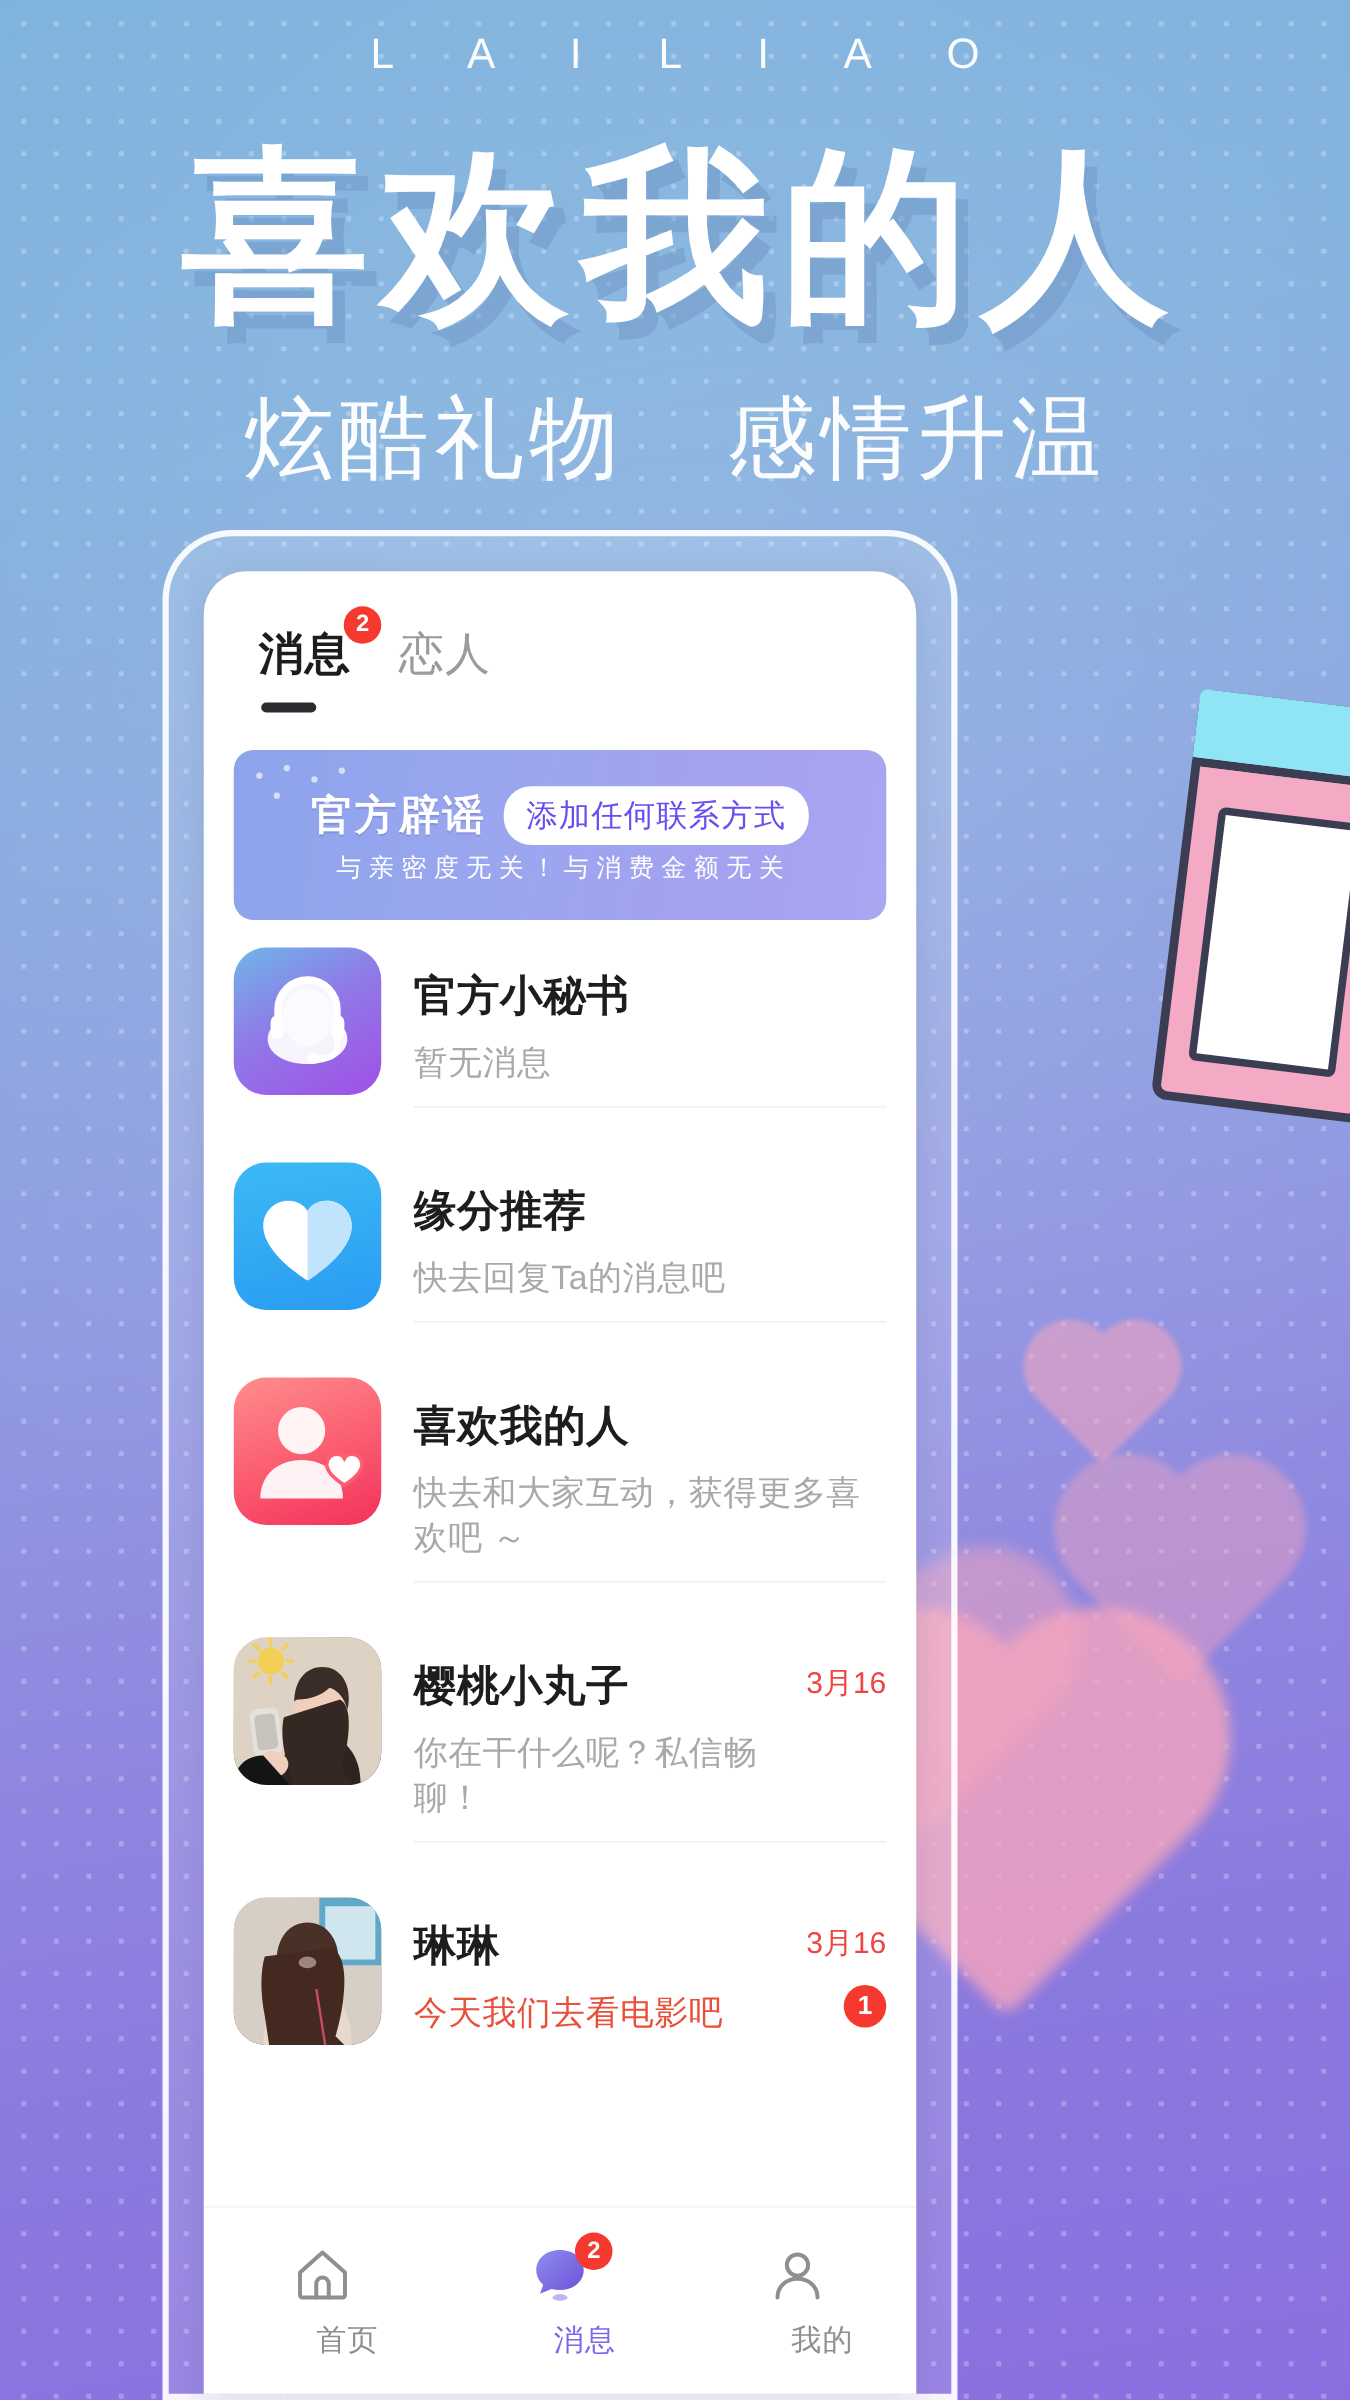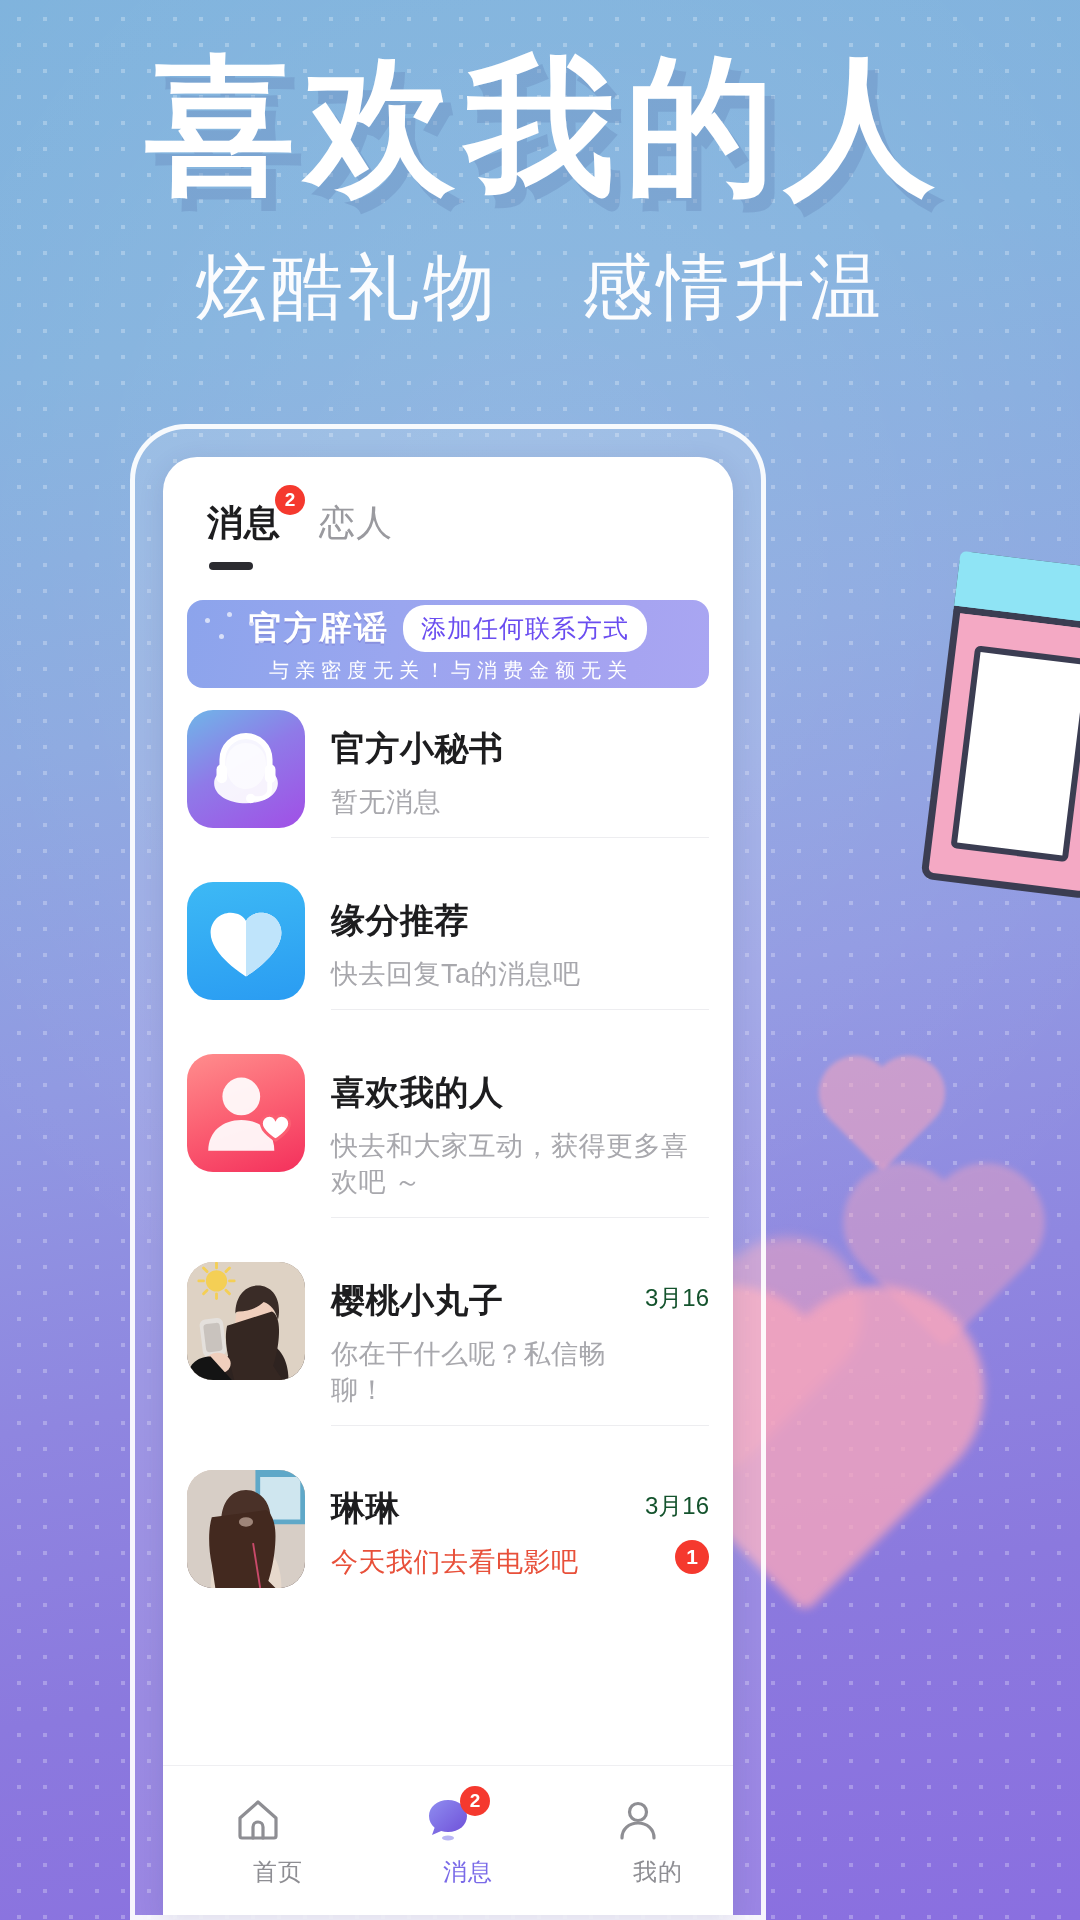--- a/index.html
+++ b/index.html
@@ -138,21 +138,21 @@
     min-width:30px; height:30px; padding:0 8px;
     background:#f5392e; color:#fff;
     border-radius:15px;
     font-size:19px; line-height:30px; text-align:center;
     font-weight:bold;
   }
 
   
   .promo {
     margin:52px 24px 0 24px;
-    height:88px;
+    height:136px;
     border-radius:16px;
     background: linear-gradient(100deg,#8ca4ec 0%, #9aa6ef 40%, #a3a2f0 70%, #a9a6f2 100%);
     position:relative; overflow:hidden;
     display:flex; flex-direction:column; align-items:center; justify-content:center;
     gap:5px;
     flex:0 0 auto;
   }
   .promo .sparkles { position:absolute; left:14px; top:12px; width:120px; height:36px; opacity:.65; }
   .promo .sparkles span{
     position:absolute; width:5px; height:5px; background:#fff; border-radius:50%;
@@ -198,21 +198,21 @@
     display:flex; align-items:center;
     min-height:120px;
   }
   .txt { flex:1 1 auto; min-width:0; }
   .name { font-size:34px; color:#1d1d1f; font-weight:bold; letter-spacing:.5px; }
   .preview { margin-top:12px; font-size:27px; color:#a8a8ad; letter-spacing:.5px; }
   .preview.unread { color:#e8503a; }
   .meta { flex:0 0 auto; text-align:right; align-self:stretch;
           display:flex; flex-direction:column; justify-content:space-between;
           padding:4px 0 6px 0; margin-left:12px; }
-  .time { font-size:24px; color:#14532d; }
+  .time { font-size:24px; color:#ef4444; }
   .count {
     align-self:flex-end;
     min-width:34px; height:34px; padding:0 9px;
     background:#f5392e; color:#fff; border-radius:17px;
     font-size:21px; line-height:34px; text-align:center; font-weight:bold;
   }
 
   
   .av-secretary { background:linear-gradient(150deg,#6fb6e8 0%, #8f7ae8 45%, #a14fe6 100%); }
   .av-likes { background:linear-gradient(160deg,#ff8d8d 0%, #fb5f72 50%, #f4305c 100%); }
@@ -263,20 +263,21 @@
     <i></i>
   </div>
 
 <div class="deco-card">
   <div class="outer"></div>
   <div class="top"></div>
   <div class="inner"></div>
 </div>
 
 <div class="header">
+  <div class="brand">L A I L I A O</div>
   <div class="headline">喜欢我的人</div>
   <div class="subheadline">
     <span>炫酷礼物</span>
     <span class="gap"></span>
     <span>感情升温</span>
   </div>
 </div>
 
 <div class="phone">
   <div class="screen">

